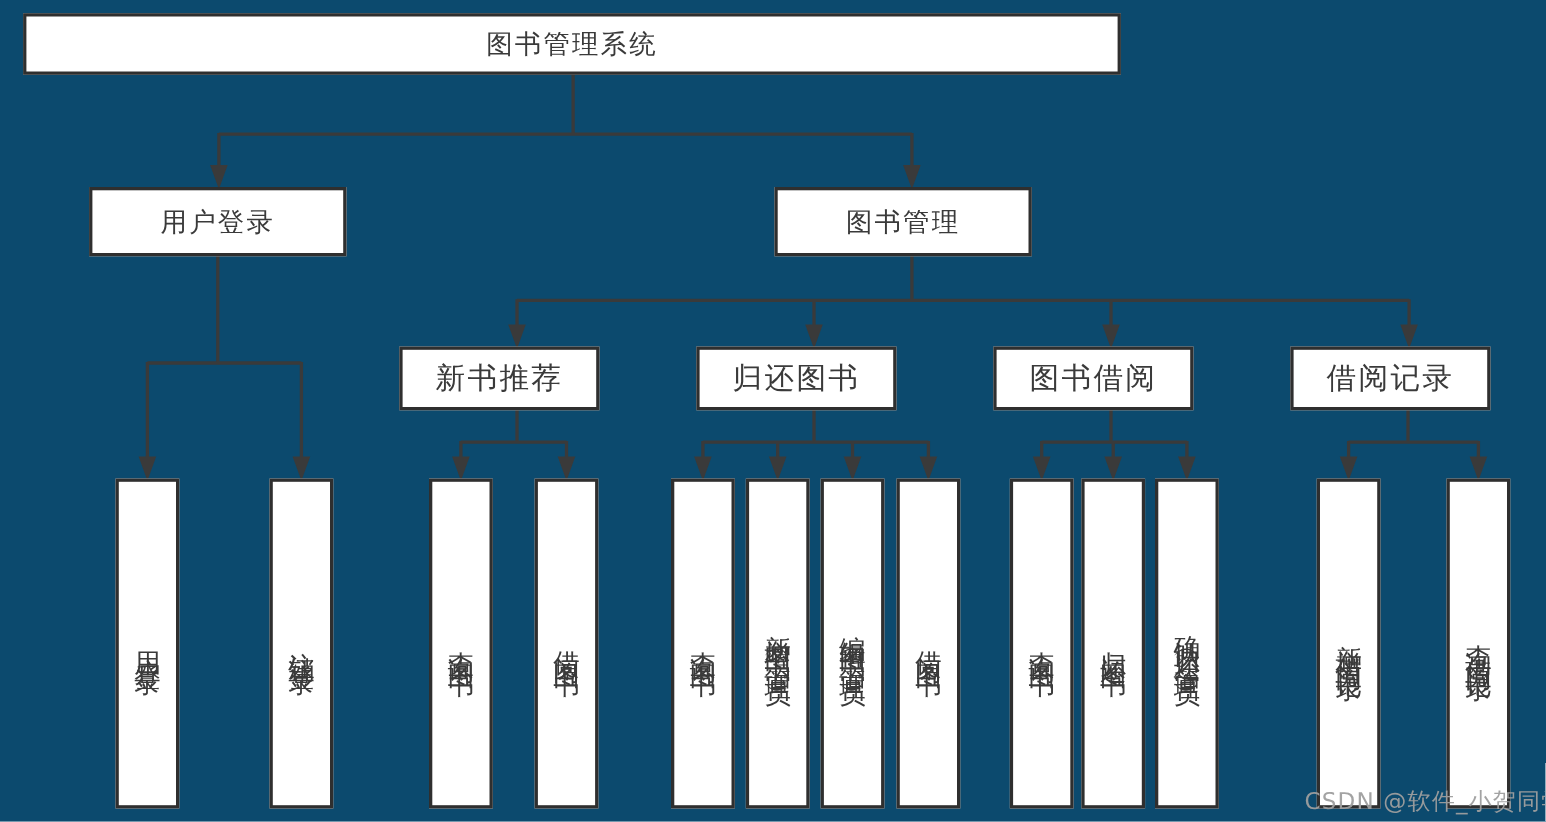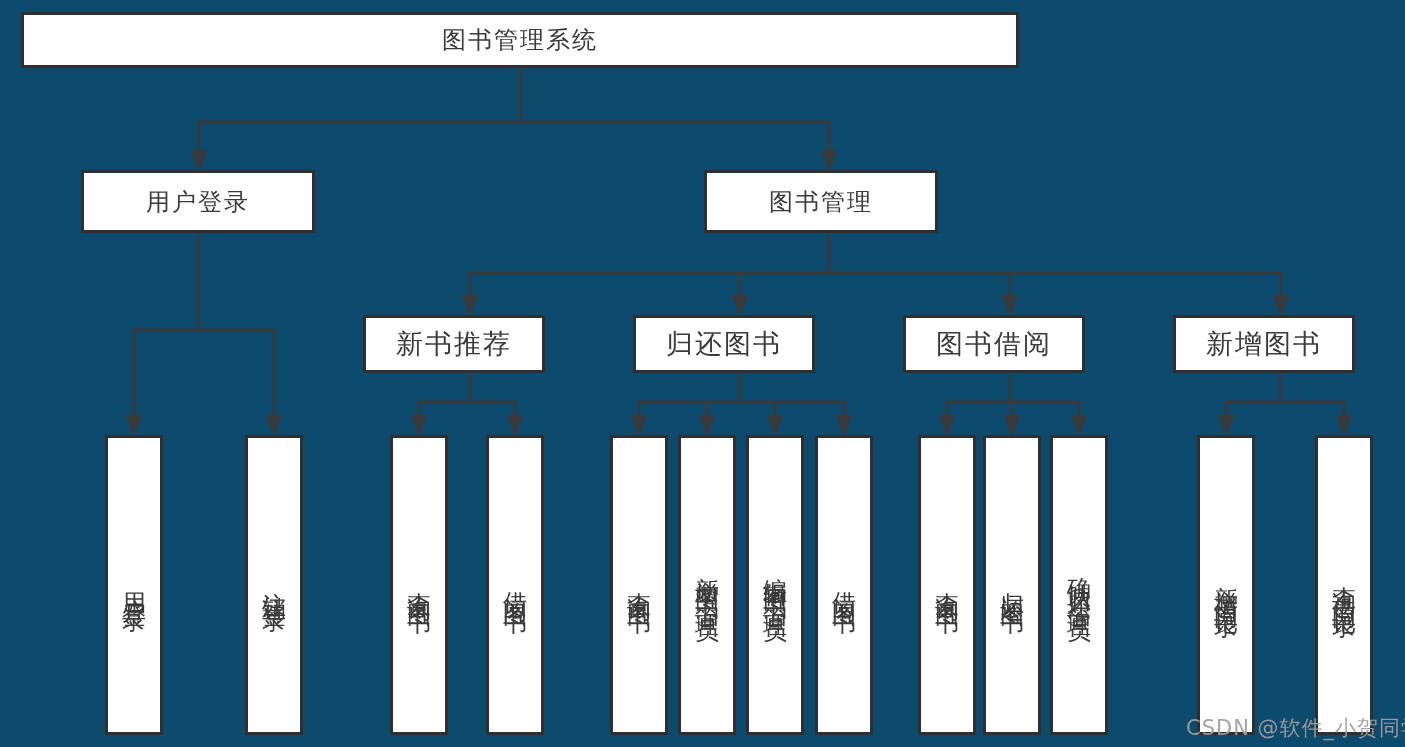--- a/index.html
+++ b/index.html
@@ -119,21 +119,21 @@
   </svg>
 
   <div class="node root-node">图书管理系统</div>
 
   <div class="node branch-node" style="left:81px">用户登录</div>
   <div class="node branch-node" style="left:704px">图书管理</div>
 
   <div class="node group-node" style="left:363px">新书推荐</div>
   <div class="node group-node" style="left:633px">归还图书</div>
   <div class="node group-node" style="left:903px">图书借阅</div>
-  <div class="node group-node" style="left:1173px">新增图书</div>
+  <div class="node group-node" style="left:1173px">借阅记录</div>
 
   <div class="node leaf-node" style="left:105px">
     <span class="vtext">用户登录</span>
   </div>
   <div class="node leaf-node" style="left:245px">
     <span class="vtext">注销登录</span>
   </div>
 
   <div class="node leaf-node" style="left:390px">
     <span class="vtext">查询图书</span>

